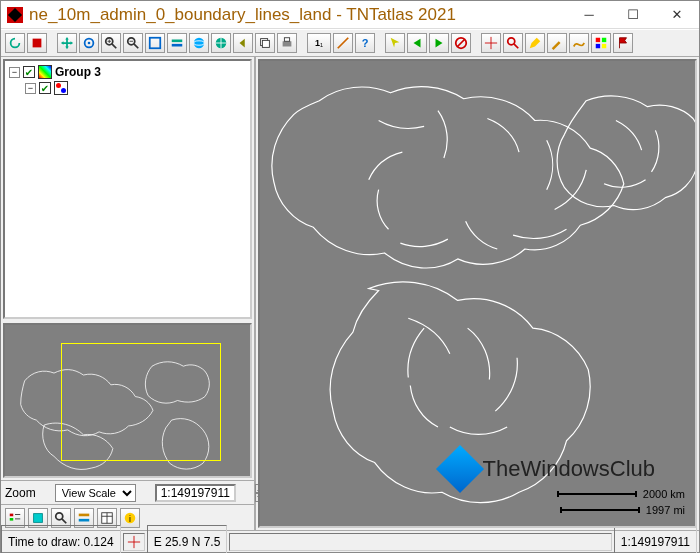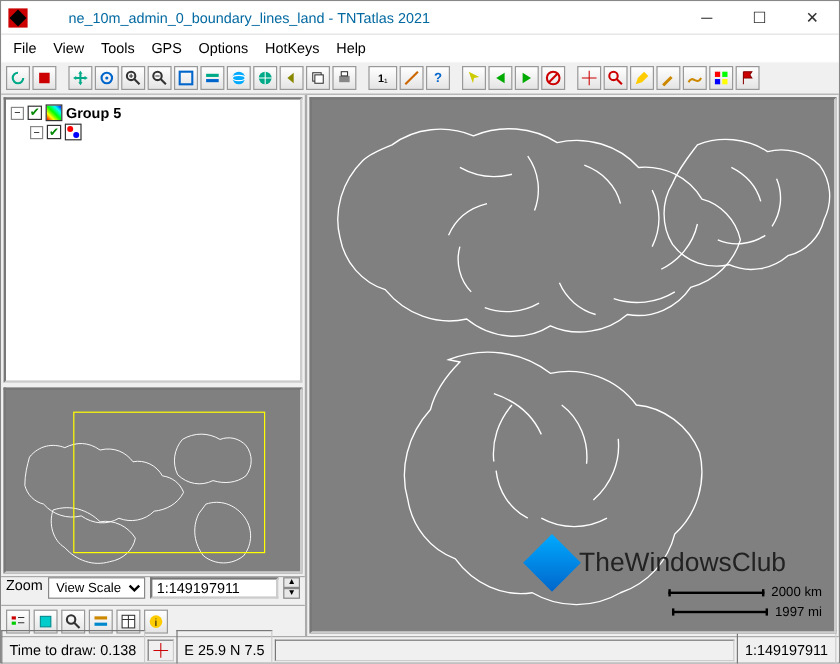--- a/index.html
+++ b/index.html
@@ -1,42 +1,42 @@
 <!DOCTYPE html>
 <html><head>
 <meta charset="utf-8">
 <style>
 * { box-sizing: border-box; margin: 0; padding: 0; }
 html, body { width: 700px; height: 553px; font-family: Tahoma, Arial, sans-serif; font-size: 11px; background: #fff; overflow: hidden; }
 .window { width: 700px; height: 553px; border: 1px solid #888; display: flex; flex-direction: column; background: #f0f0f0; }
 .titlebar { height: 28px; display: flex; align-items: center; background: #fff; border-bottom: 1px solid #ddd; padding-left: 6px; }
 .title-icon { width: 16px; height: 16px; background: #c00; position: relative; margin-right: 6px; }
 .title-icon::after { content:""; position:absolute; left:3px; top:3px; width:10px; height:10px; background:#000; transform:rotate(45deg);}
-.title-text { flex: 1; font-size: 12px; color: #0369a1; margin-left: 28px; }
+.title-text { flex: 1; font-size: 17px; color: #a16207; }
 .winbtns { display: flex; }
 .winbtn { width: 44px; height: 28px; display:flex; align-items:center; justify-content:center; font-size: 13px; color:#333; cursor:default;}
 .menubar { height: 22px; display: flex; align-items: center; gap: 14px; padding: 0 10px; background:#fff; font-size: 12px; }
 .menuitem { cursor:default; }
 .toolbar { height: 28px; background: #f0f0f0; border-top:1px solid #fff; border-bottom:1px solid #aaa; display:flex; align-items:center; padding:0 4px; gap:2px;}
 .tbtn { width: 20px; height: 20px; border:1px solid #999; background:linear-gradient(#fff,#e4e4e4); display:flex; align-items:center; justify-content:center; cursor:default;}
 .tbtn svg { width:14px; height:14px; }
 .sep { width:6px; }
 .main { flex:1; display:flex; min-height:0; }
 .leftcol { width: 255px; display:flex; flex-direction:column; border-right:2px solid #aaa; background:#f0f0f0;}
 .layers { flex:1; background:#fff; margin:2px; border:2px inset #ccc; overflow:auto; padding:4px; font-size:12px;}
 .treenode { display:flex; align-items:center; gap:3px; margin-bottom:2px;}
 .treeexp { width:11px; height:11px; border:1px solid #888; font-size:9px; line-height:9px; text-align:center; cursor:default;}
 .chk { width:12px; height:12px; border:1px solid #333; display:inline-flex; align-items:center; justify-content:center; font-size:10px; color:#080;}
 .grpico { width:14px; height:14px; background:linear-gradient(45deg,#f00,#ff0,#0f0,#0ff,#00f); border:1px solid #333;}
 .lyrico { width:14px; height:14px; background:#fff; border:1px solid #333; position:relative;}
 .lyrico::before{content:"";position:absolute;left:1px;top:1px;width:5px;height:5px;border-radius:50%;background:#f00;}
 .lyrico::after{content:"";position:absolute;right:1px;bottom:1px;width:5px;height:5px;border-radius:50%;background:#00f;}
 .overview { height:155px; background:#808080; margin:2px; border:2px inset #ccc; position:relative;}
 .ov-rect { position:absolute; border:1px solid yellow; }
-.zoomrow { height:24px; display:flex; align-items:flex-start; padding:0 4px; gap:4px; background:#f0f0f0; border-top:1px solid #aaa;}
+.zoomrow { height:24px; display:flex; align-items:center; padding:0 4px; gap:19px; background:#f0f0f0; border-top:1px solid #aaa;}
 .zoomlbl { font-size:12px; }
 .zoomsel { height:18px; font-size:11px; border:1px solid #888; background:#fff; padding:0 2px;}
 .zoomval { height:18px; font-size:12px; border:2px inset #ccc; background:#fff; padding:0 4px; flex:1; display:flex; align-items:center;}
 .spin { width:14px; display:flex; flex-direction:column;}
 .spinbtn{height:9px;border:1px solid #888;background:#e8e8e8;font-size:7px;line-height:7px;text-align:center;}
 .bottombar { height:26px; border-top:1px solid #aaa; background:#f0f0f0; display:flex; align-items:center; padding:0 4px; gap:3px;}
 .mapview { flex:1; background:#808080; margin:2px; border:2px inset #ccc; position:relative; overflow:hidden;}
 .scalebars { position:absolute; right:10px; bottom:10px; display:flex; flex-direction:column; gap:4px; align-items:flex-end;}
 .scalebar { display:flex; align-items:center; gap:6px; font-size:11px; color:#000;}
 .sbline { width:80px; height:0; border-top:2px solid #000; position:relative;}
@@ -56,29 +56,20 @@
   <div class="titlebar">
     <span class="title-icon"></span>
     <span class="title-text">ne_10m_admin_0_boundary_lines_land - TNTatlas 2021</span>
     <div class="winbtns">
       <div class="winbtn">─</div>
       <div class="winbtn">☐</div>
       <div class="winbtn close">✕</div>
     </div>
   </div>
 
-  <div class="menubar">
-    <span class="menuitem">File</span>
-    <span class="menuitem">View</span>
-    <span class="menuitem">Tools</span>
-    <span class="menuitem">GPS</span>
-    <span class="menuitem">Options</span>
-    <span class="menuitem">HotKeys</span>
-    <span class="menuitem">Help</span>
-  </div>
 
   <div class="toolbar">
     <div class="tbtn">
         <svg viewBox="0 0 16 16">
           <path d="M8 2a6 6 0 1 0 6 6h-2a4 4 0 1 1-4-4V2z" fill="#0a8"></path>
         </svg>
       </div>
     <div class="tbtn">
         <svg viewBox="0 0 16 16">
           <rect x="3" y="3" width="10" height="10" fill="#c00"></rect>
@@ -224,21 +215,21 @@
       </div>
   </div>
 
   <div class="main">
     <div class="leftcol">
       <div class="layers">
         <div class="treenode">
           <span class="treeexp">−</span>
           <span class="chk">✔</span>
           <span class="grpico"></span>
-          <b>Group 5</b>
+          <b>Group 3</b>
         </div>
         <div class="treenode" style="padding-left:16px;">
           <span class="treeexp">−</span>
           <span class="chk">✔</span>
           <span class="lyrico"></span>
         </div>
       </div>
 
       <div class="overview">
         <svg width="100%" height="100%" viewBox="0 0 250 150">
@@ -330,21 +321,21 @@
       <div class="watermark">
         <span class="wmicon"></span>
         <span>TheWindowsClub</span>
       </div>
     </div>
   </div>
 
   <div class="statusbar">
     <div class="statcell">
       <span>Time to draw:</span>&nbsp;
-      <span>0.138</span>
+      <span>0.124</span>
     </div>
     <div class="statcell" style="padding:0 3px;">
       <svg width="14" height="14" viewBox="0 0 16 16">
           <line x1="8" y1="1" x2="8" y2="15" stroke="#c00"></line>
           <line x1="1" y1="8" x2="15" y2="8" stroke="#c00"></line>
         </svg>
     </div>
     <div class="statcell">E 25.9  N 7.5</div>
     <div class="statspacer"></div>
     <div class="statcell">1:149197911</div>

